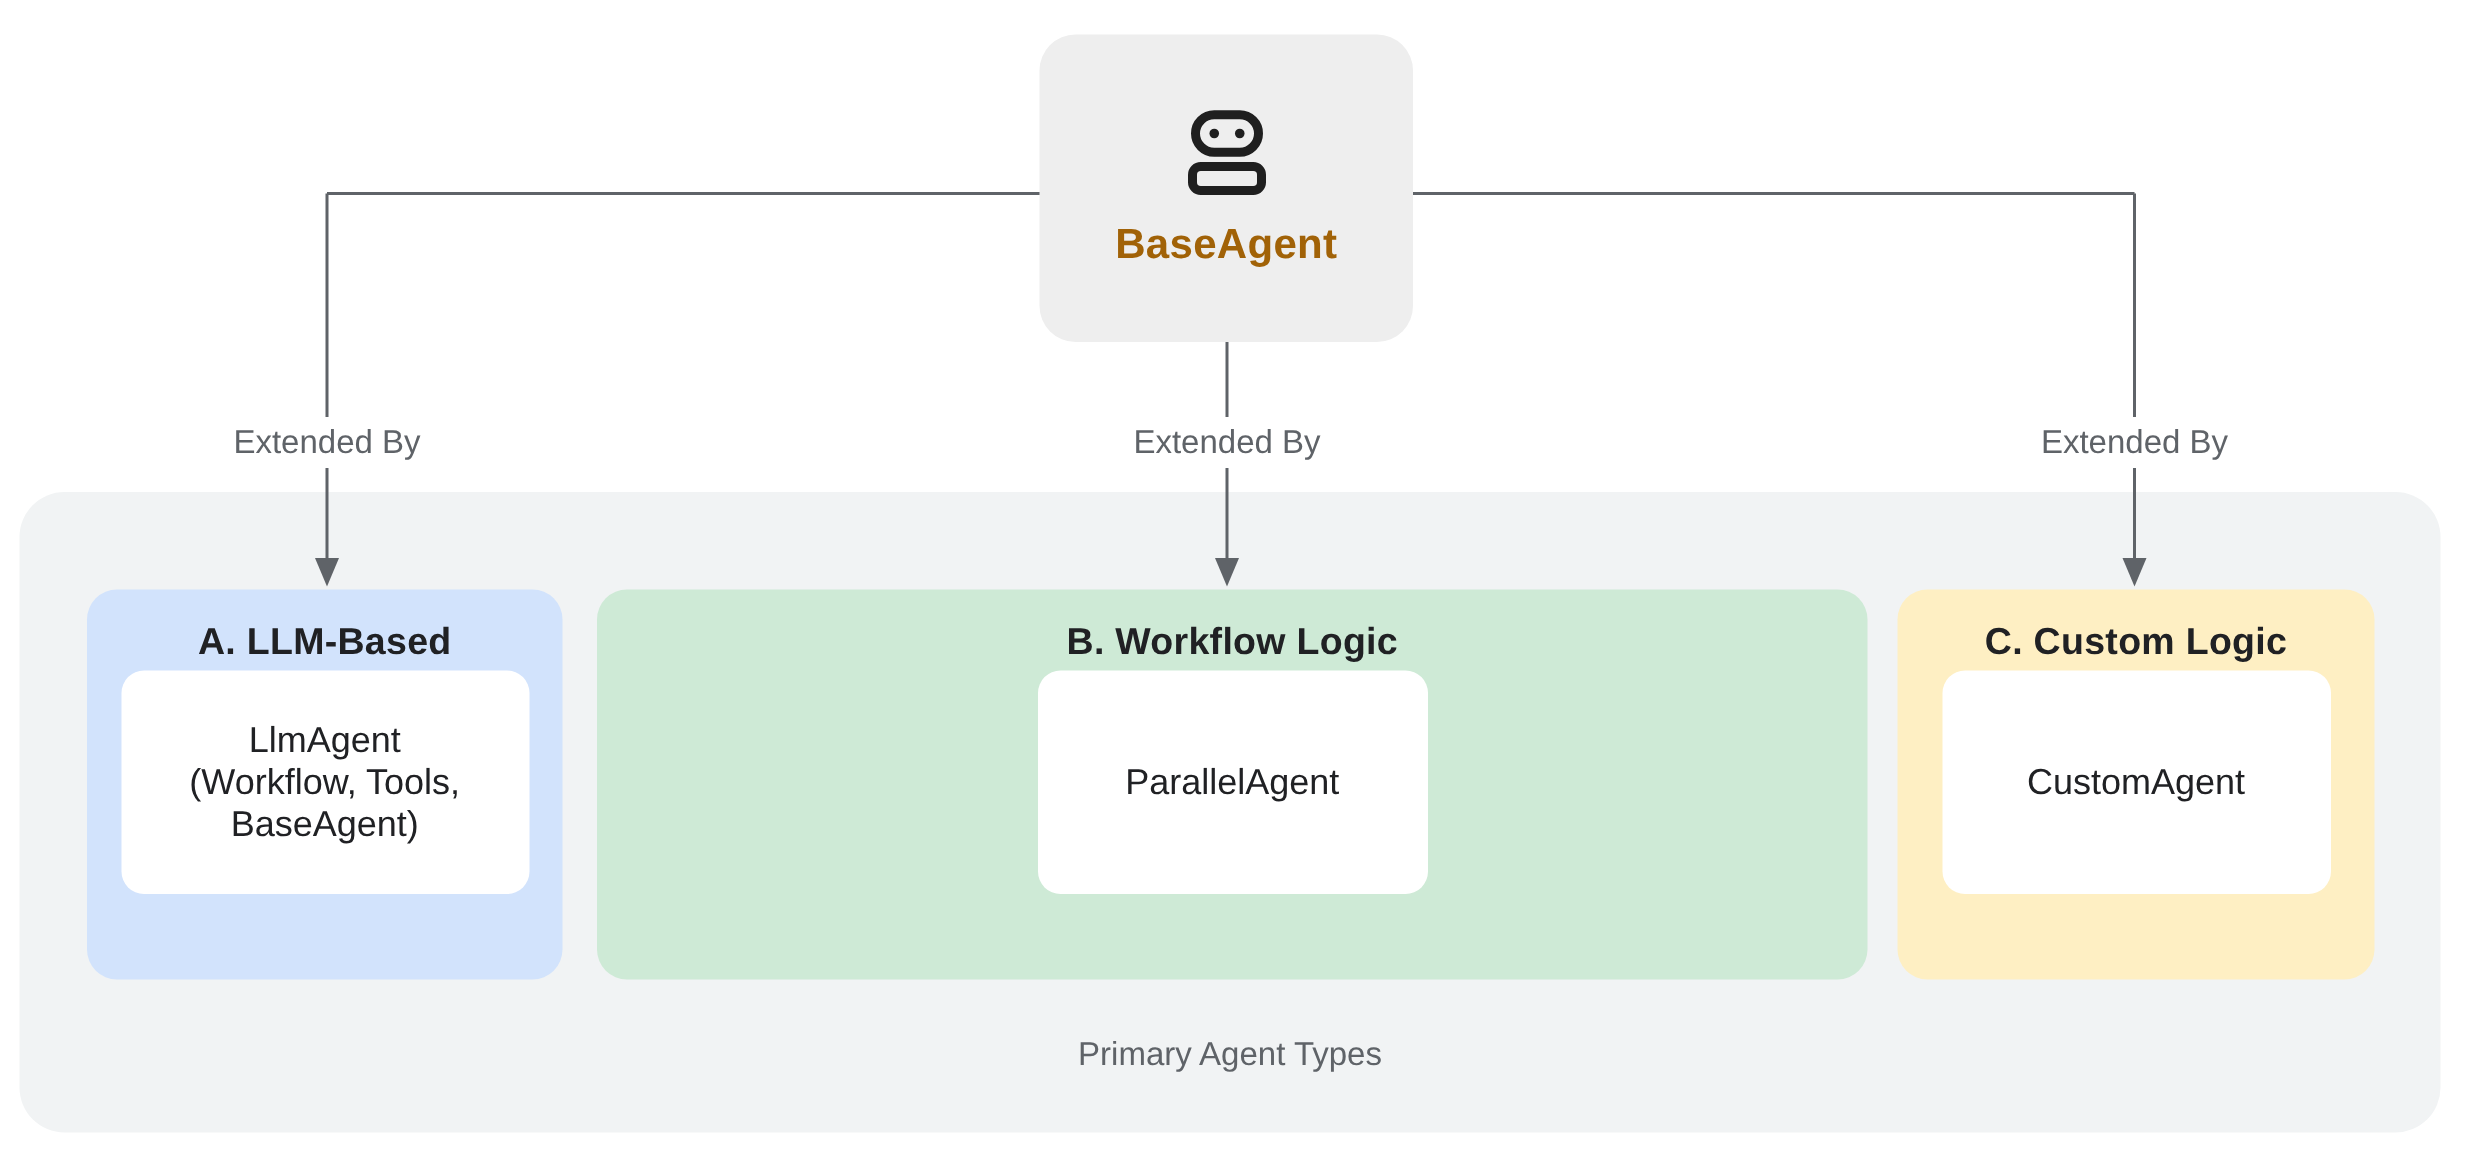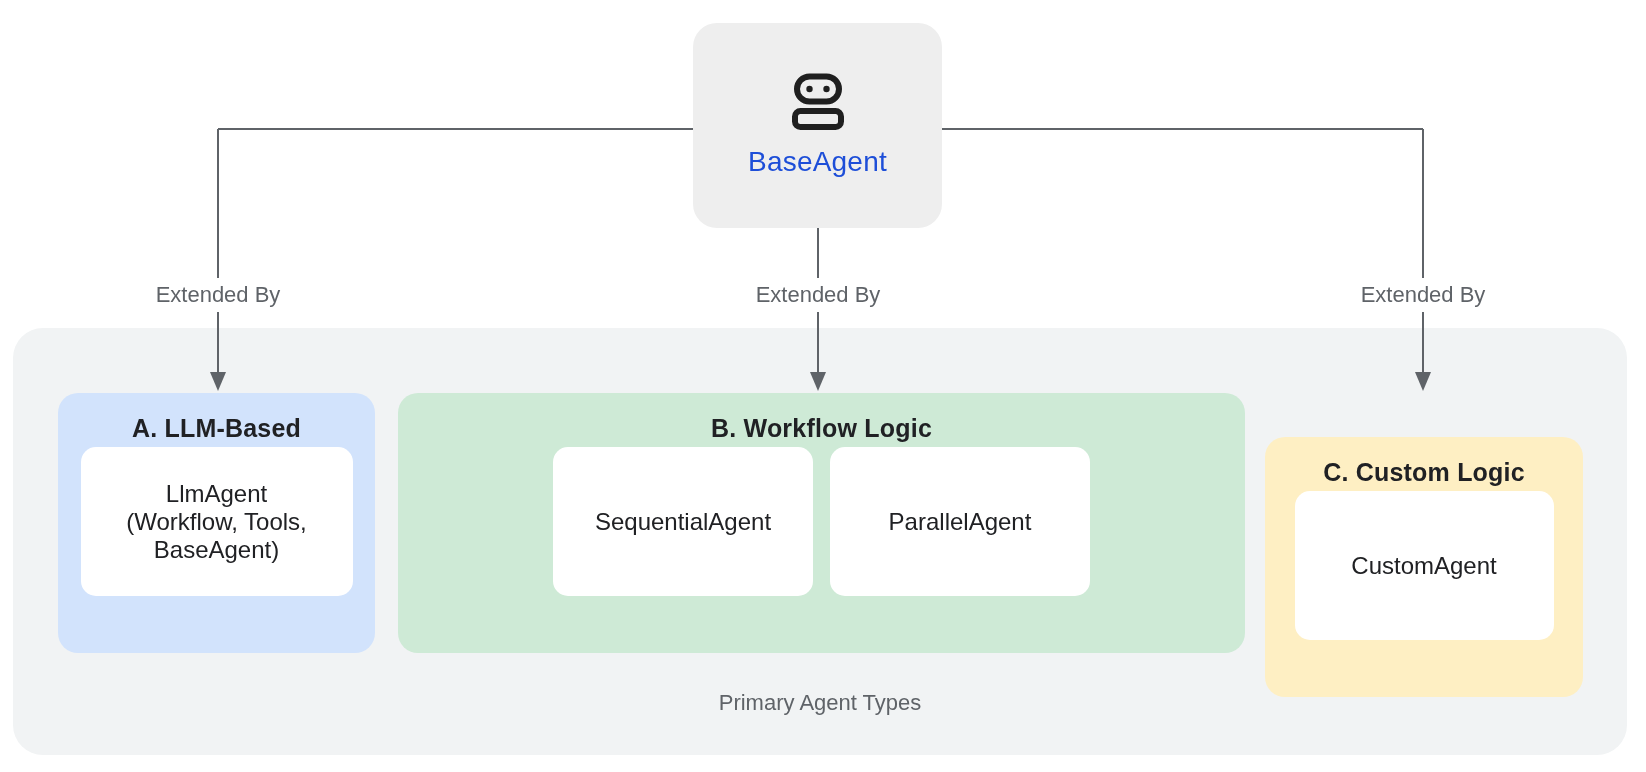--- a/index.html
+++ b/index.html
@@ -29,22 +29,22 @@
     border-radius: 24px;
     display: flex;
     flex-direction: column;
     align-items: center;
     justify-content: center;
     z-index: 3;
   }
   .root-label {
     margin-top: 11px;
     font-size: 28px;
-    font-weight: 400;
-    color: #1d4ed8;
+    font-weight: 700;
+    color: #a16207;
     letter-spacing: 0.2px;
   }
 
   
   .edge-label {
     position: absolute;
     top: 295px;
     transform: translate(-50%, -50%);
     background: #ffffff;
     color: #5f6368;
@@ -79,21 +79,21 @@
   
   .group {
     position: absolute;
     top: 393px;
     height: 260px;
     border-radius: 20px;
     z-index: 1;
   }
   .group-llm      { left: 58px;   width: 317px; background: #d2e3fc; }
   .group-workflow { left: 398px;  width: 847px; background: #ceead6; }
-  .group-custom   { left: 1265px; width: 318px; background: #feefc3; margin-top: 44px; }
+  .group-custom   { left: 1265px; width: 318px; background: #feefc3; }
 
   .group-title {
     margin-top: 21px;
     text-align: center;
     font-size: 25px;
     font-weight: 600;
     color: #202124;
     letter-spacing: 0.2px;
   }
 
@@ -136,21 +136,20 @@
         <div>LlmAgent</div>
         <div>(Workflow, Tools,</div>
         <div>BaseAgent)</div>
       </div>
     </div>
   </div>
 
   <div class="group group-workflow">
     <div class="group-title">B. Workflow Logic</div>
     <div class="group-cards">
-      <div class="card w-std">SequentialAgent</div>
       <div class="card w-std">ParallelAgent</div>
     </div>
   </div>
 
   <div class="group group-custom">
     <div class="group-title">C. Custom Logic</div>
     <div class="group-cards">
       <div class="card w-custom">CustomAgent</div>
     </div>
   </div>

